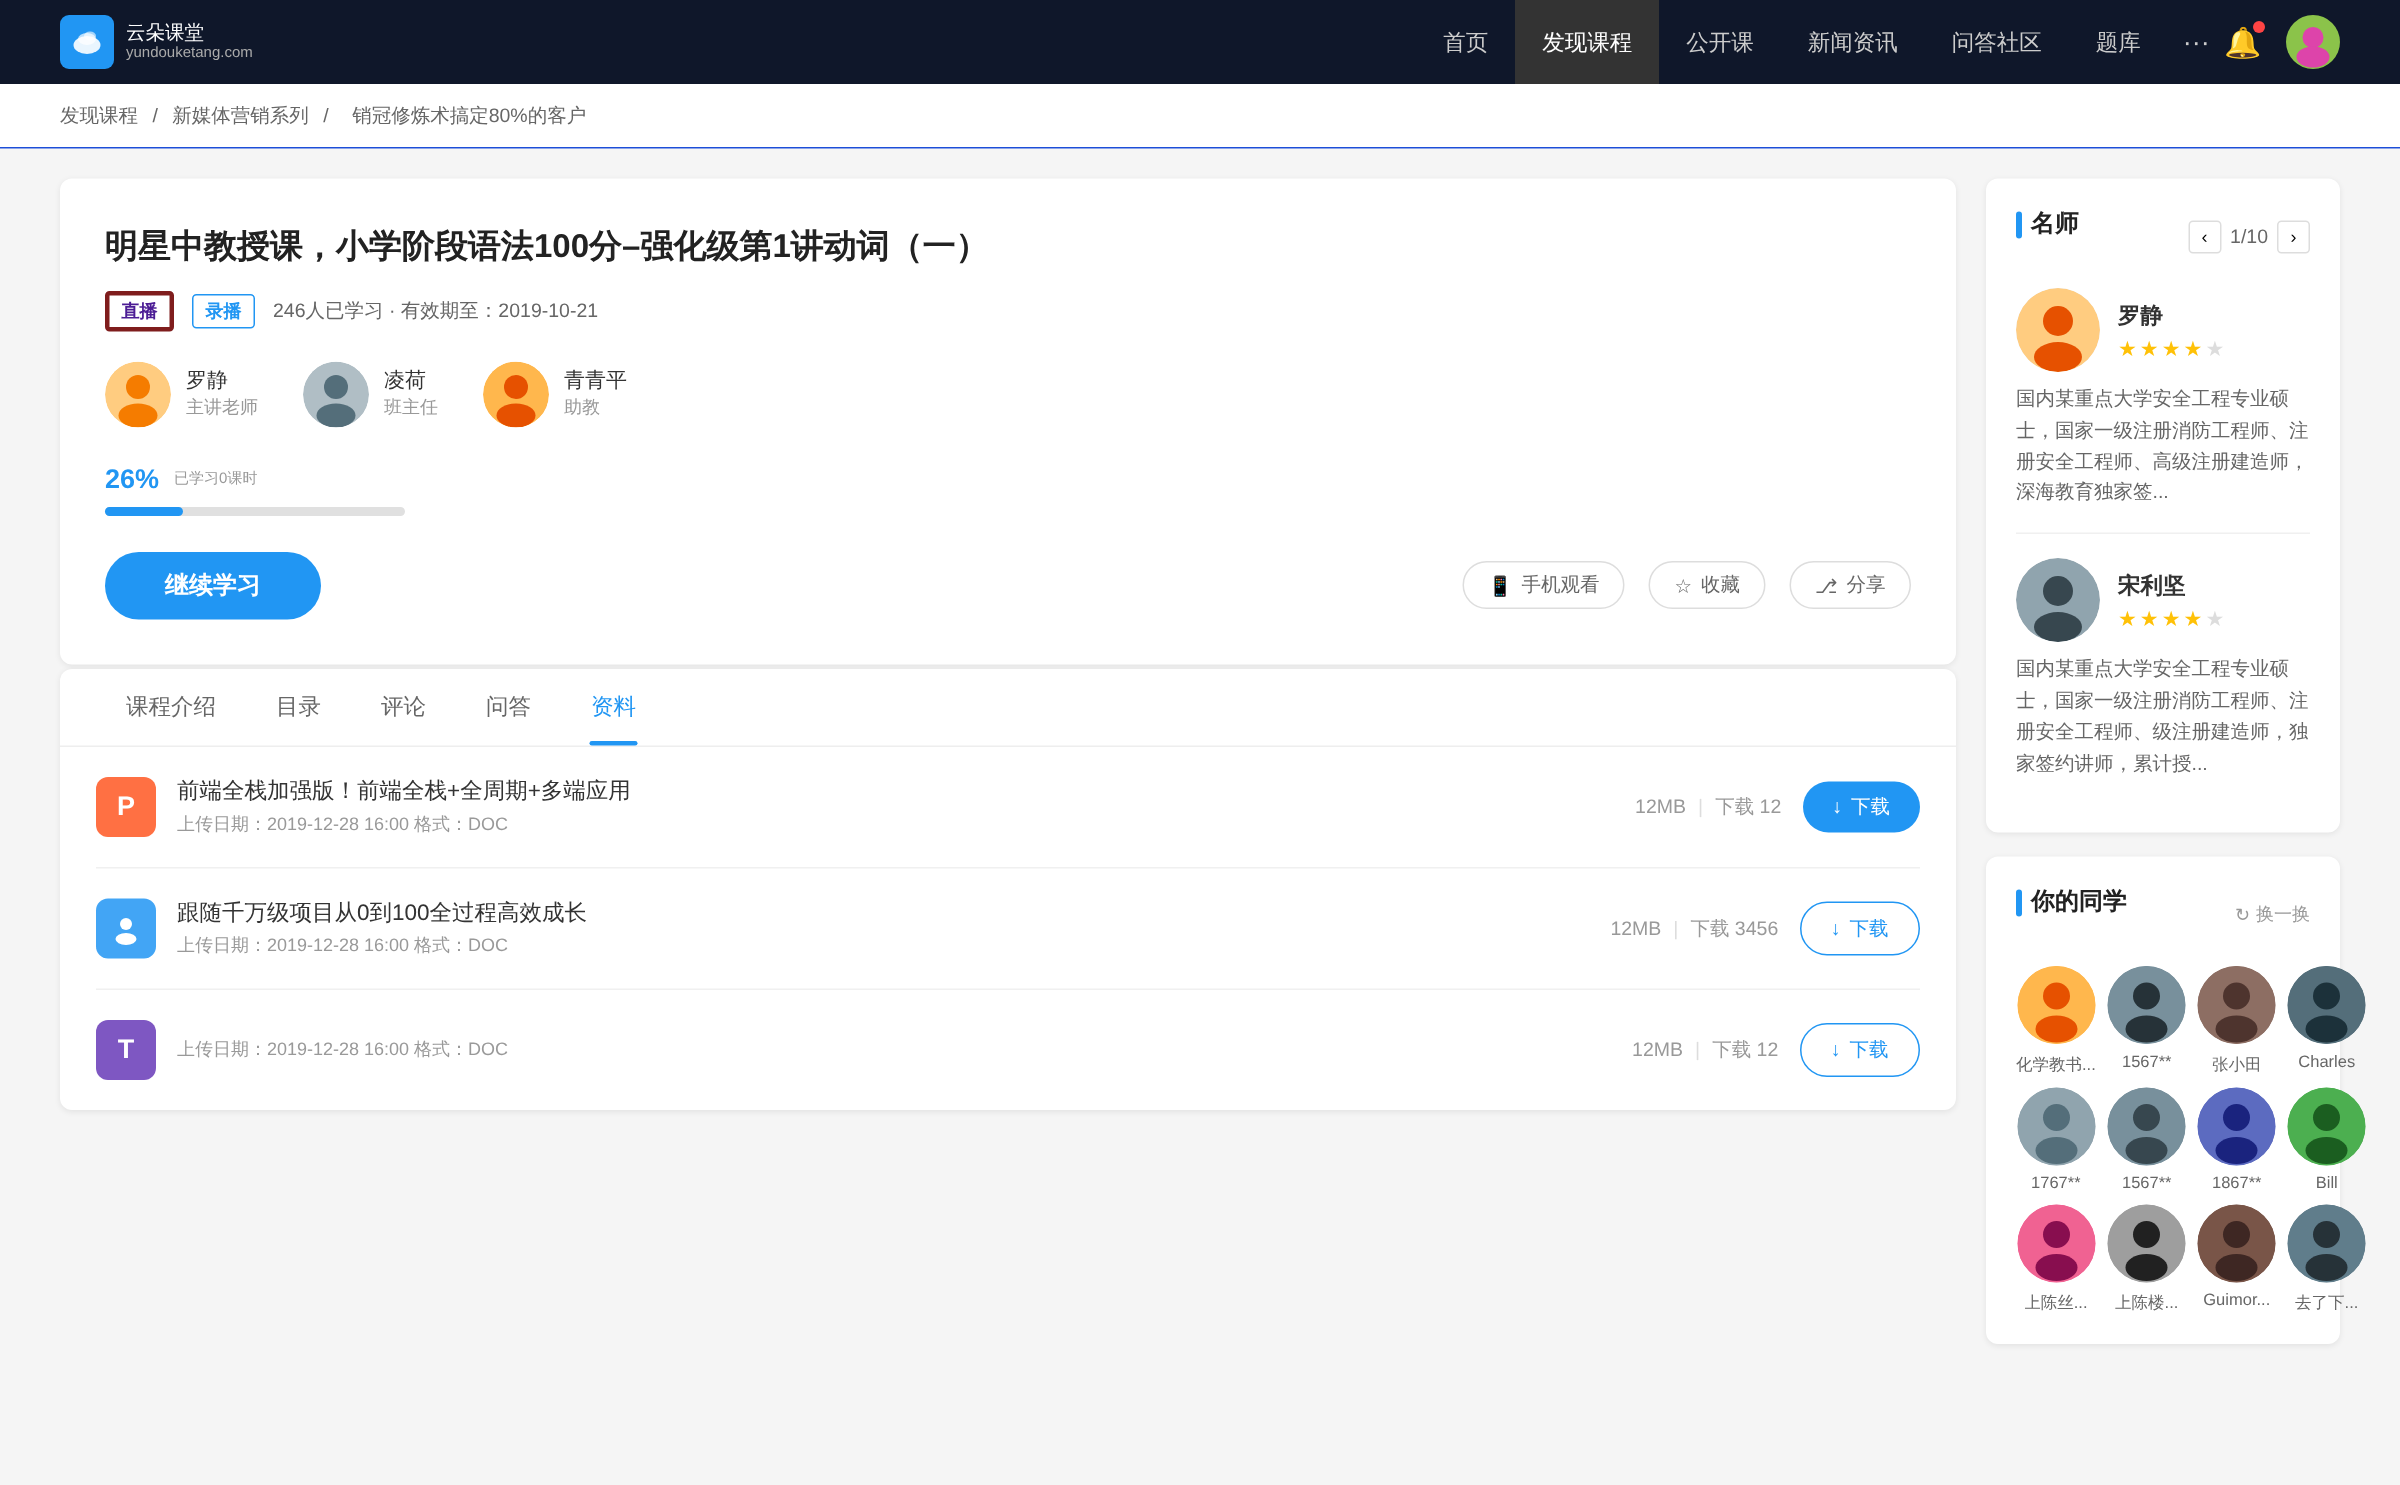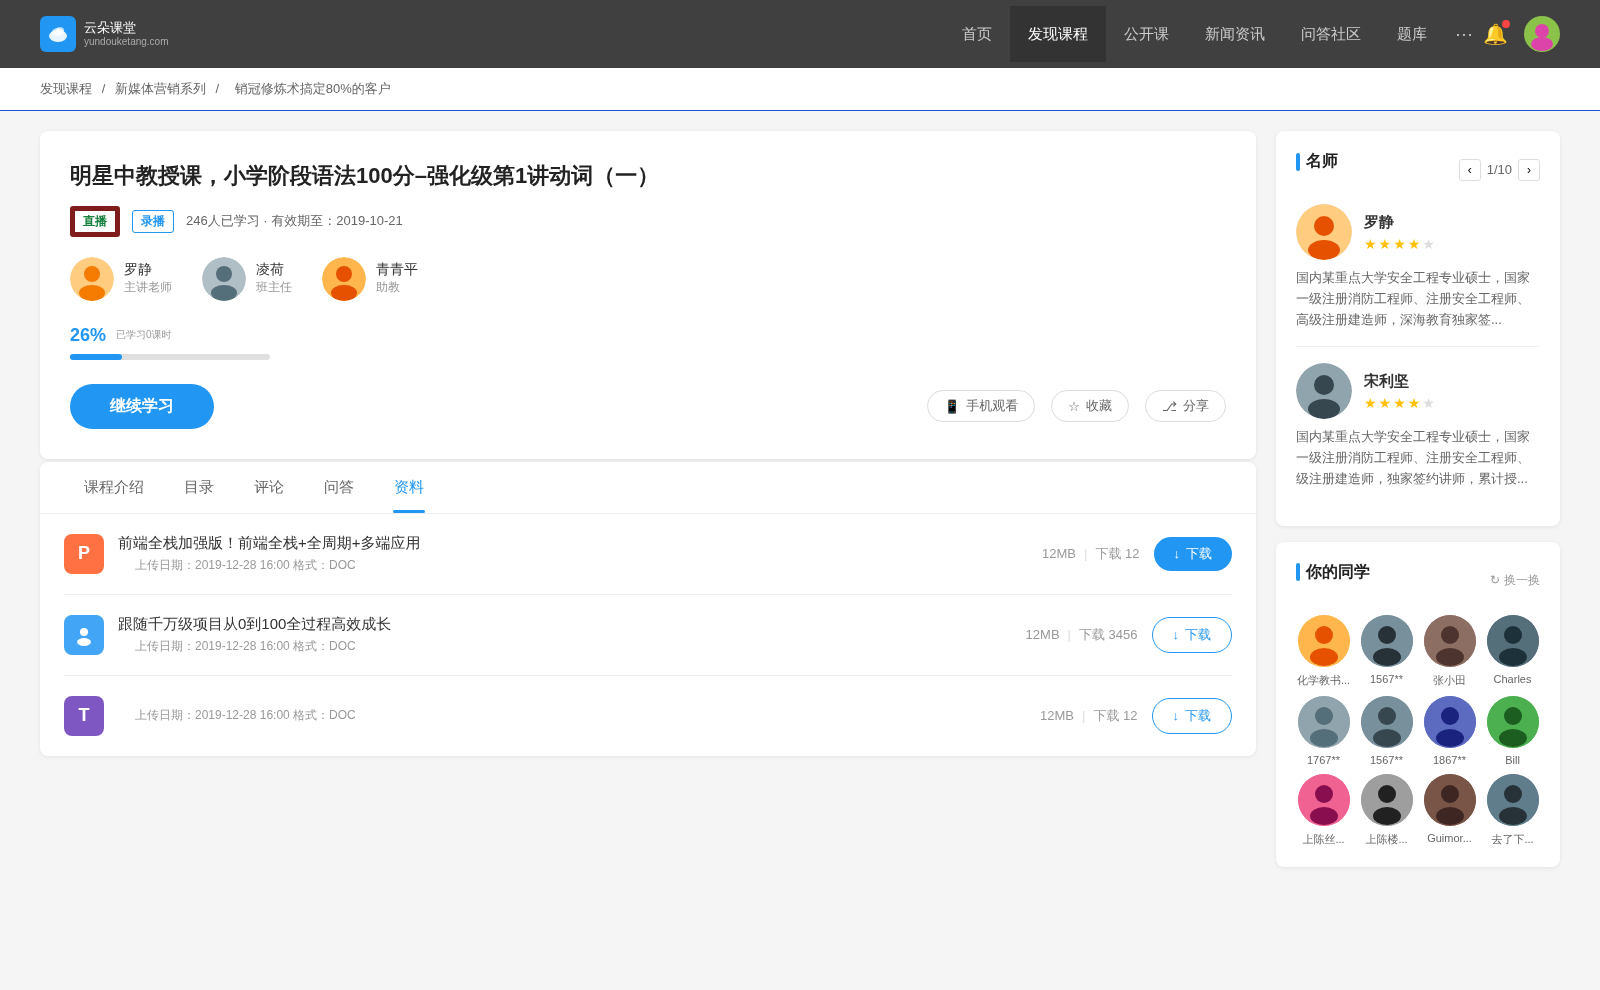--- a/index.html
+++ b/index.html
@@ -1,19 +1,19 @@
 <!DOCTYPE html>
 <html><head>
   <meta charset="utf-8">
   <style>
     * { box-sizing: border-box; margin: 0; padding: 0; }
     body { font-family: -apple-system, BlinkMacSystemFont, 'PingFang SC', 'Microsoft YaHei', sans-serif; background: #f5f5f5; font-size: 14px; color: #333; }
 
     
-    .navbar { background: #404040; height: 68px; display: flex; align-items: center; padding: 0 40px; gap: 0; }
+    .navbar { background: #0f172a; height: 56px; display: flex; align-items: center; padding: 0 40px; gap: 0; }
     .logo { display: flex; align-items: center; gap: 8px; margin-right: 30px; }
     .logo-icon { width: 36px; height: 36px; background: #2196f3; border-radius: 6px; display: flex; align-items: center; justify-content: center; }
     .logo-text { color: #fff; font-size: 13px; line-height: 1.2; }
     .logo-text span { display: block; }
     .nav-items { display: flex; align-items: center; flex: 1; justify-content: flex-end; }
     .nav-item { color: #ccc; padding: 0 18px; height: 56px; display: flex; align-items: center; font-size: 15px; cursor: pointer; }
     .nav-item.active { background: #333; color: #fff; }
     .nav-more { color: #ccc; font-size: 18px; cursor: pointer; padding: 0 10px; }
     .nav-right { display: flex; align-items: center; gap: 16px; margin-left: auto; }
     .bell-icon { color: #ccc; font-size: 20px; position: relative; cursor: pointer; }
@@ -21,28 +21,28 @@
     .avatar-nav { width: 36px; height: 36px; border-radius: 50%; background: #8bc34a; overflow: hidden; cursor: pointer; display: flex; align-items: center; justify-content: center; }
 
     
     .breadcrumb { padding: 12px 40px; background: #fff; border-bottom: 1px solid #1d4ed8; font-size: 13px; color: #666; }
     .breadcrumb a { color: #666; text-decoration: none; cursor: pointer; }
     .breadcrumb span { margin: 0 6px; }
 
     
     .main-container { display: flex; gap: 20px; padding: 20px 40px; max-width: 1600px; }
     .content-area { flex: 1; min-width: 0; }
-    .sidebar-area { width: 284px; flex-shrink: 0; }
+    .sidebar-area { width: 236px; flex-shrink: 0; }
 
     
     .course-card { background: #fff; border-radius: 8px; padding: 30px; margin-bottom: 3px; box-shadow: 0 1px 4px rgba(0,0,0,0.08); }
     .course-title { font-size: 22px; font-weight: 700; color: #222; margin-bottom: 14px; line-height: 1.4; }
     .course-meta { display: flex; align-items: center; gap: 12px; margin-bottom: 20px; }
     .badge { padding: 2px 8px; border-radius: 3px; font-size: 12px; font-weight: 600; }
-    .badge-live { background: transparent; border: 5px solid #7f1d1d; color: #15803d; }
+    .badge-live { background: transparent; border: 3px solid #7f1d1d; color: #4c1d95; }
     .badge-record { background: transparent; border: 1px solid #2196f3; color: #2196f3; }
     .course-meta-text { color: #666; font-size: 13px; }
     .teachers { display: flex; gap: 30px; margin-bottom: 24px; }
     .teacher-item { display: flex; align-items: center; gap: 10px; }
     .teacher-avatar { width: 44px; height: 44px; border-radius: 50%; overflow: hidden; }
     .teacher-info .name { font-size: 14px; color: #333; font-weight: 500; }
     .teacher-info .role { font-size: 12px; color: #999; }
     .progress-section { margin-bottom: 24px; }
     .progress-label { display: flex; align-items: center; gap: 10px; margin-bottom: 8px; }
     .progress-pct { font-size: 18px; font-weight: 700; color: #2196f3; }
@@ -64,21 +64,21 @@
     
     .resource-list { padding: 0 24px; }
     .resource-item { display: flex; align-items: center; padding: 20px 0; border-bottom: 1px solid #f0f0f0; gap: 14px; }
     .resource-item:last-child { border-bottom: none; }
     .resource-icon { width: 40px; height: 40px; border-radius: 8px; display: flex; align-items: center; justify-content: center; font-size: 18px; font-weight: 700; color: #fff; flex-shrink: 0; }
     .icon-orange { background: #ff7043; }
     .icon-blue { background: #42a5f5; }
     .icon-purple { background: #7e57c2; }
     .resource-info { flex: 1; }
     .resource-name { font-size: 15px; font-weight: 500; color: #333; margin-bottom: 4px; }
-    .resource-date { font-size: 12px; color: #999; margin-left: 17px; }
+    .resource-date { font-size: 12px; color: #999; }
     .resource-stats { font-size: 13px; color: #999; display: flex; align-items: center; gap: 8px; }
     .divider { color: #ddd; }
     .btn-download { background: #2196f3; color: #fff; border: none; border-radius: 20px; padding: 8px 20px; font-size: 13px; cursor: pointer; display: flex; align-items: center; gap: 6px; }
     .btn-download-outline { background: #fff; color: #2196f3; border: 1px solid #2196f3; border-radius: 20px; padding: 8px 20px; font-size: 13px; cursor: pointer; display: flex; align-items: center; gap: 6px; }
 
     
     .sidebar-card { background: #fff; border-radius: 8px; padding: 20px; box-shadow: 0 1px 4px rgba(0,0,0,0.08); margin-bottom: 16px; }
     .sidebar-section-title { display: flex; align-items: center; gap: 6px; font-size: 16px; font-weight: 700; color: #222; margin-bottom: 16px; }
     .sidebar-section-title::before { content: ''; display: inline-block; width: 4px; height: 18px; background: #2196f3; border-radius: 2px; }
     .teacher-card { display: flex; flex-direction: column; margin-bottom: 16px; }

